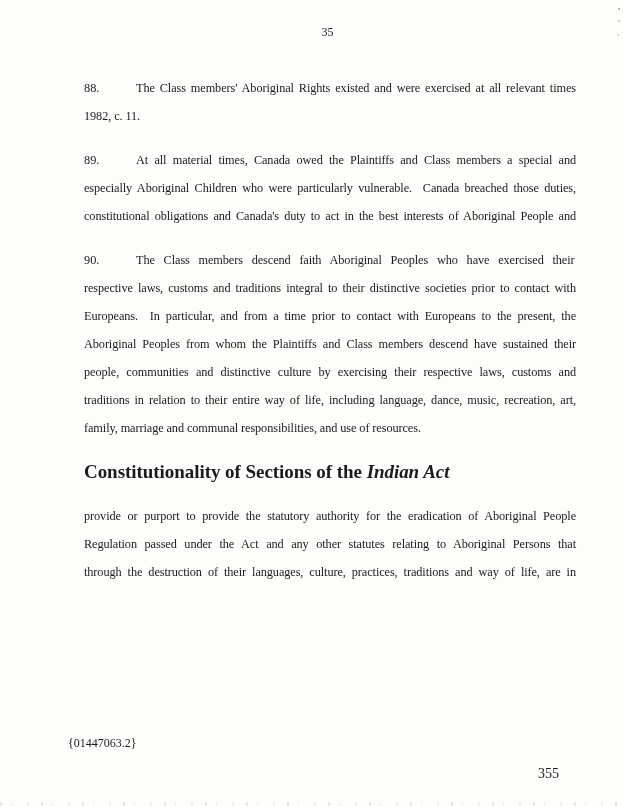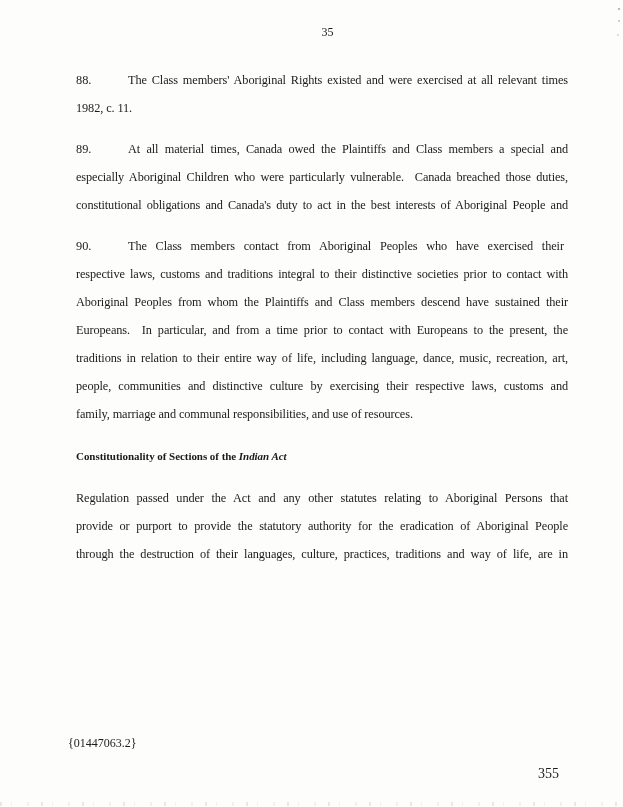--- a/index.html
+++ b/index.html
@@ -21,38 +21,38 @@
     text-align: center;
     font-size: 12px;
     padding-left: 32px;
   }
   .doc-content {
     position: absolute;
     top: 58px;
     left: 68px;
     width: 492px;
   }
-  .block { margin: 8px; }
+  .block { margin: 16px; }
   .block + .block.paragraph { margin-top: 13px; }
   .block.heading { margin-top: 14px; }
   .block.heading + .block.paragraph { margin-top: 14px; }
   .line {
     line-height: 28px;
     white-space: pre;
     height: 28px;
   }
   .line-inner { display: inline; }
   .para-num {
     display: inline-block;
     width: 52px;
     letter-spacing: 0;
   }
   .it { font-style: italic; }
   .bd { font-weight: bold; }
-  .heading .line { font-size: 11px; letter-spacing: -0.05px; }
+  .heading .line { font-size: 19px; letter-spacing: -0.05px; }
   .footer-docket {
     position: absolute;
     left: 68px;
     top: 736px;
     font-size: 12px;
     letter-spacing: 0;
   }
   .footer-page-num {
     position: absolute;
     right: 64px;
@@ -88,34 +88,34 @@
       <div class="block paragraph">
         <div class="line just" style="word-spacing: 1.95964px;"><span class="line-inner"><span class="para-num">88.</span><span>The Class members' Aboriginal Rights existed and were exercised at all relevant times</span></span></div>
         <div class="line"><span class="line-inner"><span>1982, c. 11.</span></span></div>
       </div>
       <div class="block paragraph">
         <div class="line just" style="word-spacing: 3.33173px;"><span class="line-inner"><span class="para-num">89.</span><span>At all material times, Canada owed the Plaintiffs and Class members a special and</span></span></div>
         <div class="line just" style="word-spacing: 2.41051px;"><span class="line-inner"><span>especially Aboriginal Children who were particularly vulnerable.  Canada breached those duties,</span></span></div>
         <div class="line just" style="word-spacing: 2.16629px;"><span class="line-inner"><span>constitutional obligations and Canada's duty to act in the best interests of Aboriginal People and</span></span></div>
       </div>
       <div class="block paragraph">
-        <div class="line just" style="word-spacing: 5.80938px;"><span class="line-inner"><span class="para-num">90.</span><span>The Class members contact from Aboriginal Peoples who have exercised their</span></span></div>
+        <div class="line just" style="word-spacing: 5.80938px;"><span class="line-inner"><span class="para-num">90.</span><span>The Class members descend faith Aboriginal Peoples who have exercised their</span></span></div>
         <div class="line just" style="word-spacing: 2.16106px;"><span class="line-inner"><span>respective laws, customs and traditions integral to their distinctive societies prior to contact with</span></span></div>
+        <div class="line just" style="word-spacing: 2.96191px;"><span class="line-inner"><span>Europeans.  In particular, and from a time prior to contact with Europeans to the present, the</span></span></div>
         <div class="line just" style="word-spacing: 3.11979px;"><span class="line-inner"><span>Aboriginal Peoples from whom the Plaintiffs and Class members descend have sustained their</span></span></div>
-        <div class="line just" style="word-spacing: 2.96191px;"><span class="line-inner"><span>Europeans.  In particular, and from a time prior to contact with Europeans to the present, the</span></span></div>
+        <div class="line just" style="word-spacing: 4.1804px;"><span class="line-inner"><span>people, communities and distinctive culture by exercising their respective laws, customs and</span></span></div>
         <div class="line just" style="word-spacing: 2.06585px;"><span class="line-inner"><span>traditions in relation to their entire way of life, including language, dance, music, recreation, art,</span></span></div>
-        <div class="line just" style="word-spacing: 4.1804px;"><span class="line-inner"><span>people, communities and distinctive culture by exercising their respective laws, customs and</span></span></div>
         <div class="line"><span class="line-inner"><span>family, marriage and communal responsibilities, and use of resources.</span></span></div>
       </div>
       <div class="block heading">
         <div class="line"><span class="line-inner"><span class="bd">Constitutionality of Sections of the </span><span class="it bd">Indian Act</span></span></div>
       </div>
       <div class="block paragraph">
+        <div class="line just" style="word-spacing: 3.65745px;"><span class="line-inner"><span>provide or purport to provide the statutory authority for the eradication of Aboriginal People</span></span></div>
         <div class="line just" style="word-spacing: 4.6238px;"><span class="line-inner"><span>Regulation passed under the Act and any other statutes relating to Aboriginal Persons that</span></span></div>
-        <div class="line just" style="word-spacing: 3.65745px;"><span class="line-inner"><span>provide or purport to provide the statutory authority for the eradication of Aboriginal People</span></span></div>
         <div class="line just" style="word-spacing: 3.06138px;"><span class="line-inner"><span>through the destruction of their languages, culture, practices, traditions and way of life, are in</span></span></div>
       </div>
     </div>
 
   <div class="footer-docket">{01447063.2}</div>
   <div class="footer-page-num">355</div>
 
   <div class="scan-noise"></div>
   <div class="scan-speck-tr"></div>
 </div>

